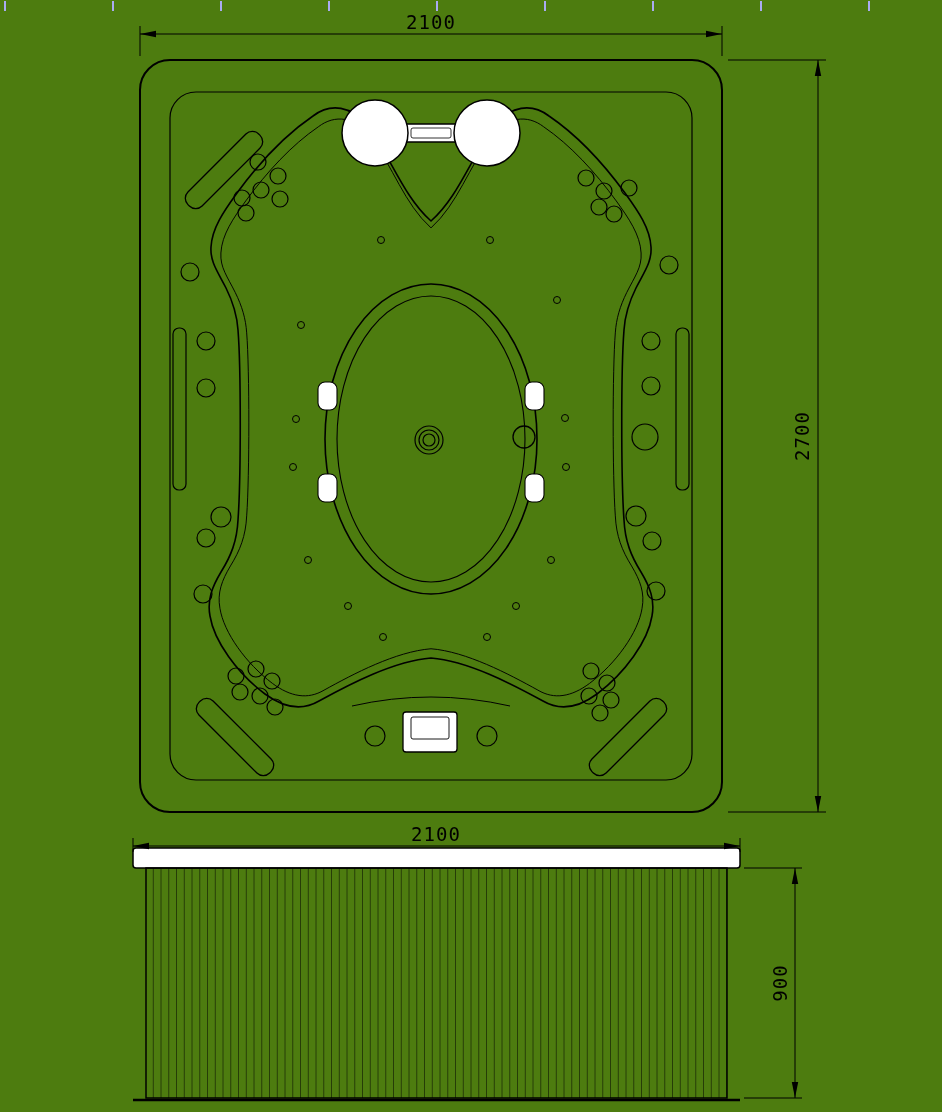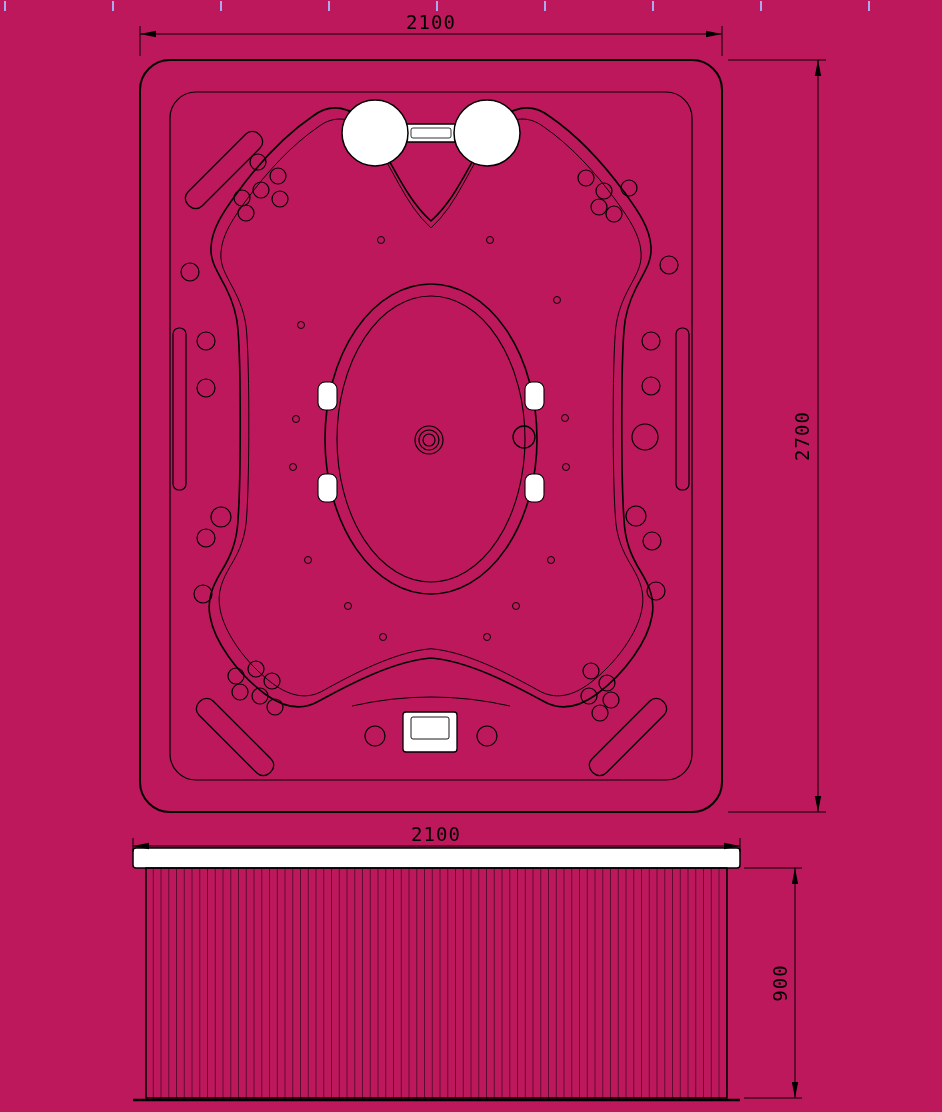--- a/index.html
+++ b/index.html
@@ -1,16 +1,16 @@
 <!DOCTYPE html>
 <html><head>
 <meta charset="utf-8">
 <style>
   html,body{margin:0;padding:0;background:#ffffff;}
-  .page{position:relative;width:942px;height:1112px;background:#be185d;overflow:hidden;}
+  .page{position:relative;width:942px;height:1112px;background:#4d7c0f;overflow:hidden;}
   svg{display:block;}
   .dim-text{font-family:"DejaVu Sans Mono","Liberation Mono",monospace;font-size:19px;fill:#000;letter-spacing:1px;}
 </style>
 </head>
 <body>
 
 <div class="page">
 <svg width="942" height="1112" viewBox="0 0 942 1112" xmlns="http://www.w3.org/2000/svg">
   <defs>
     <pattern id="slats" x="146" y="868" width="7.75" height="230" patternUnits="userSpaceOnUse">

